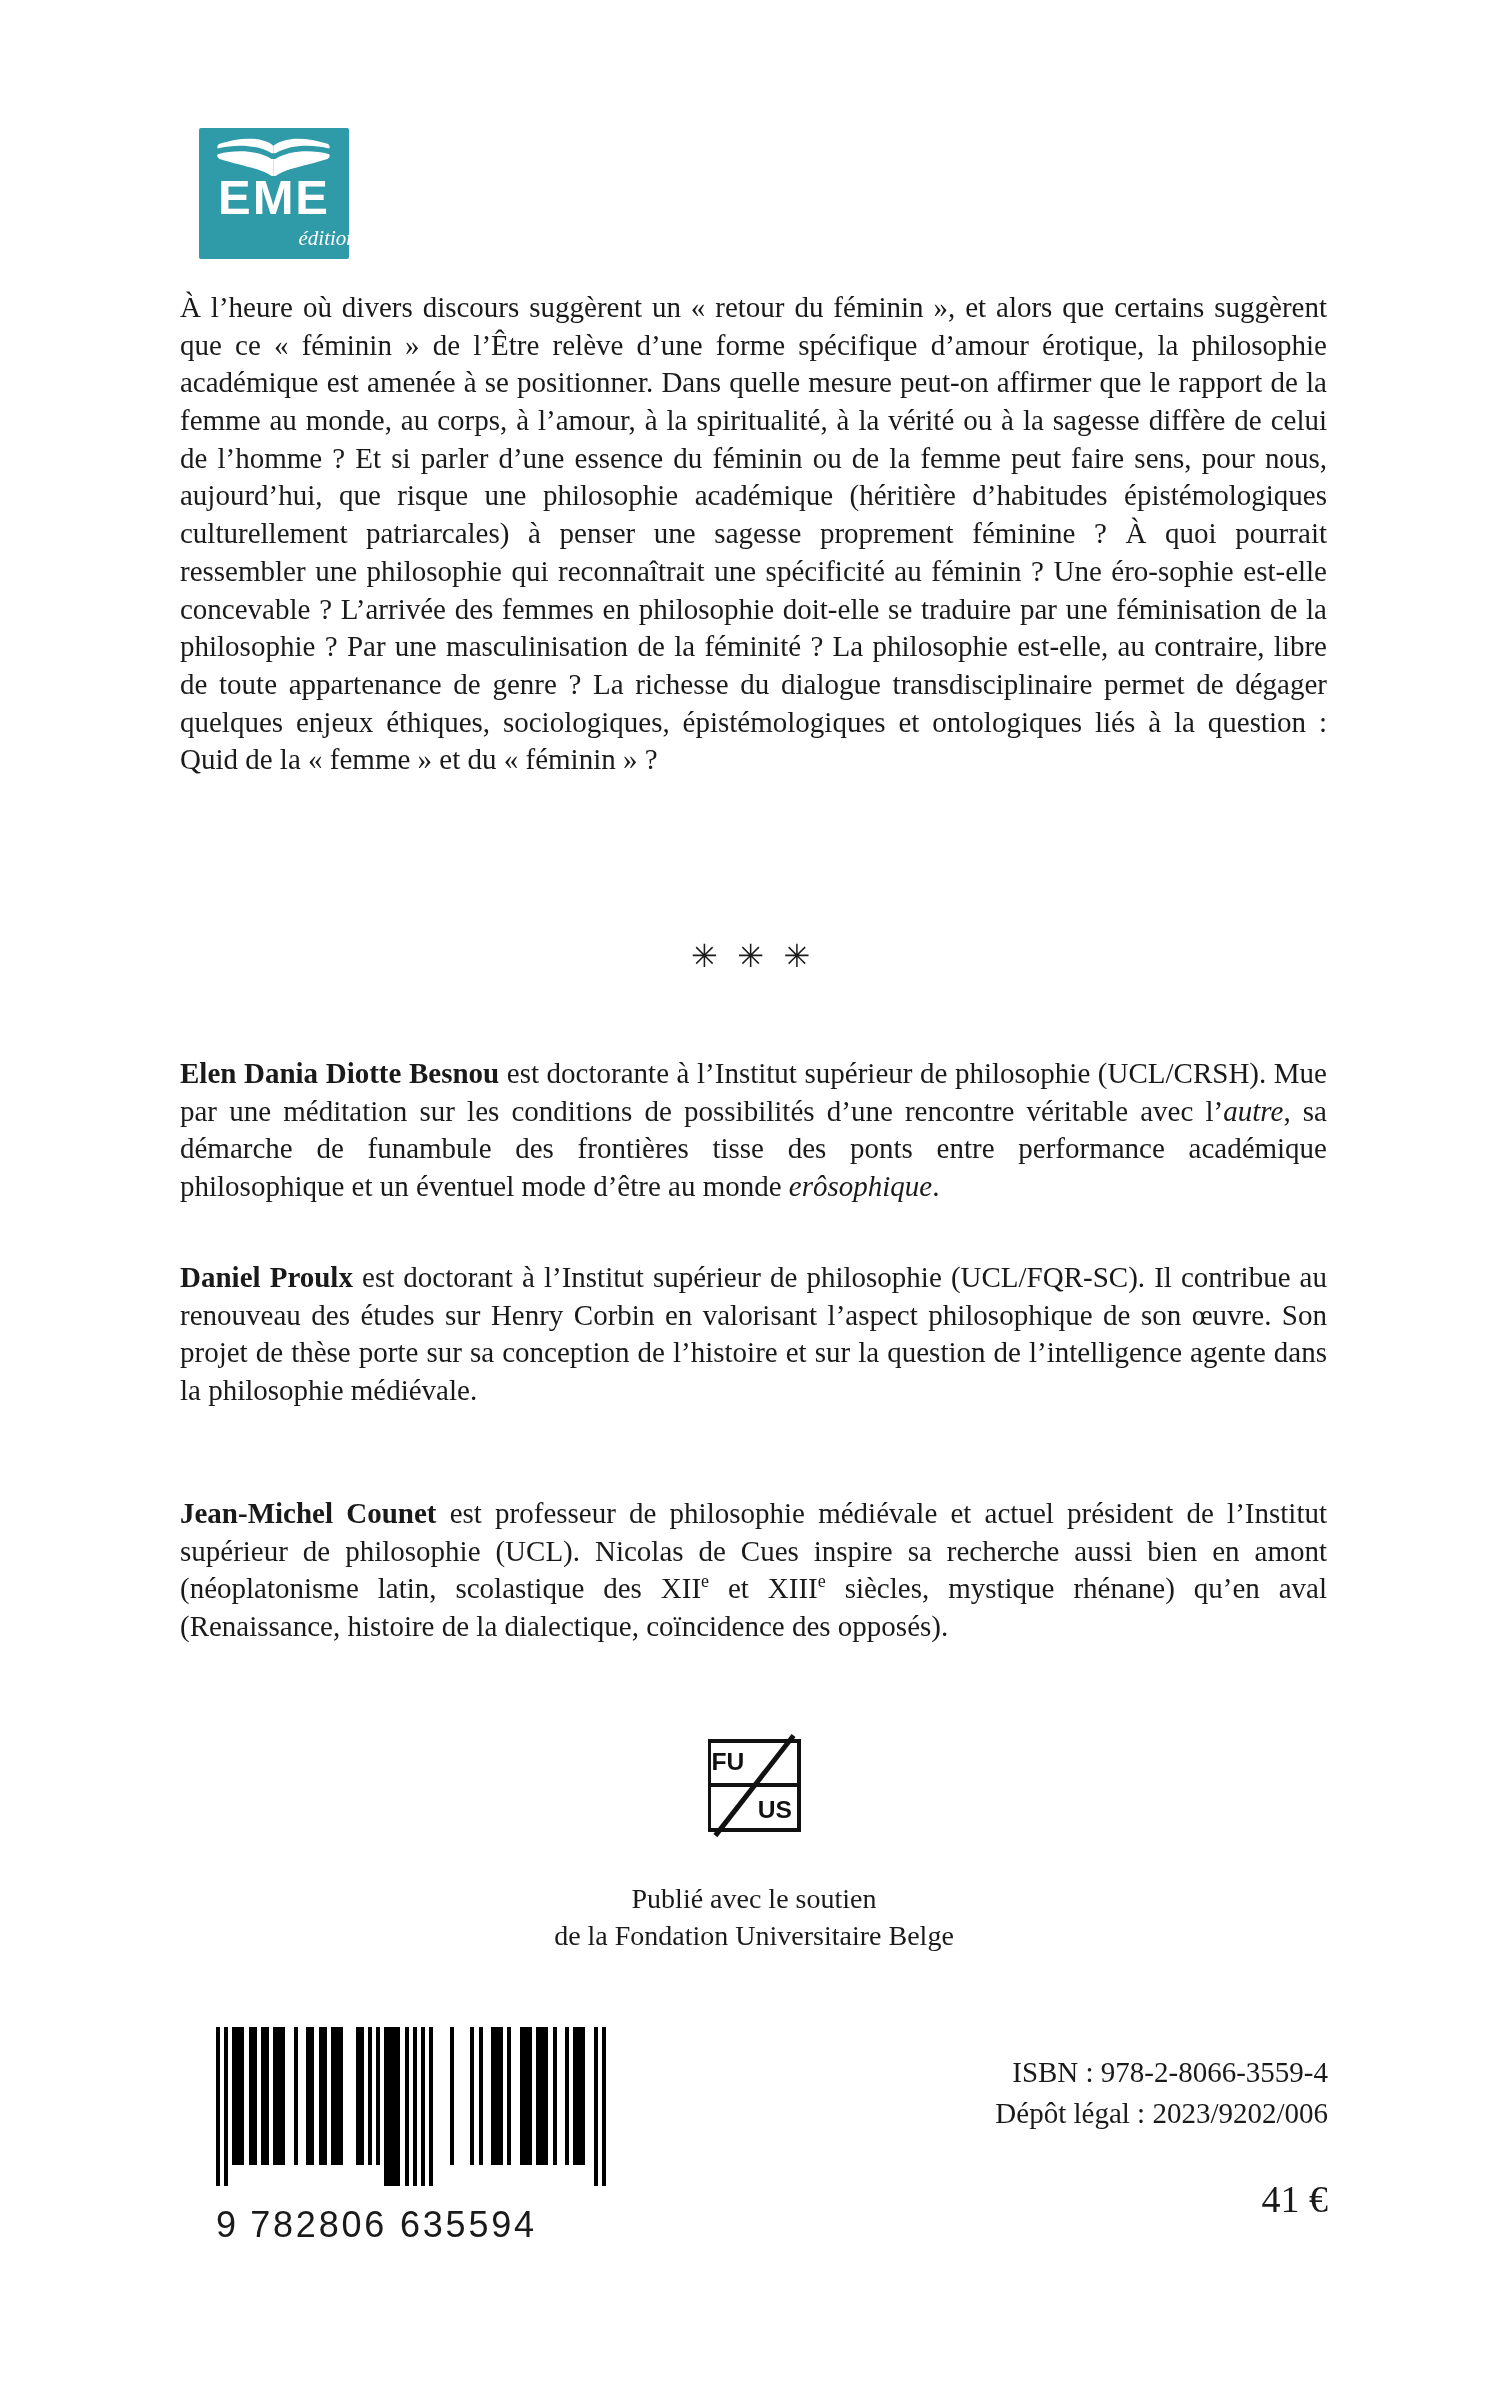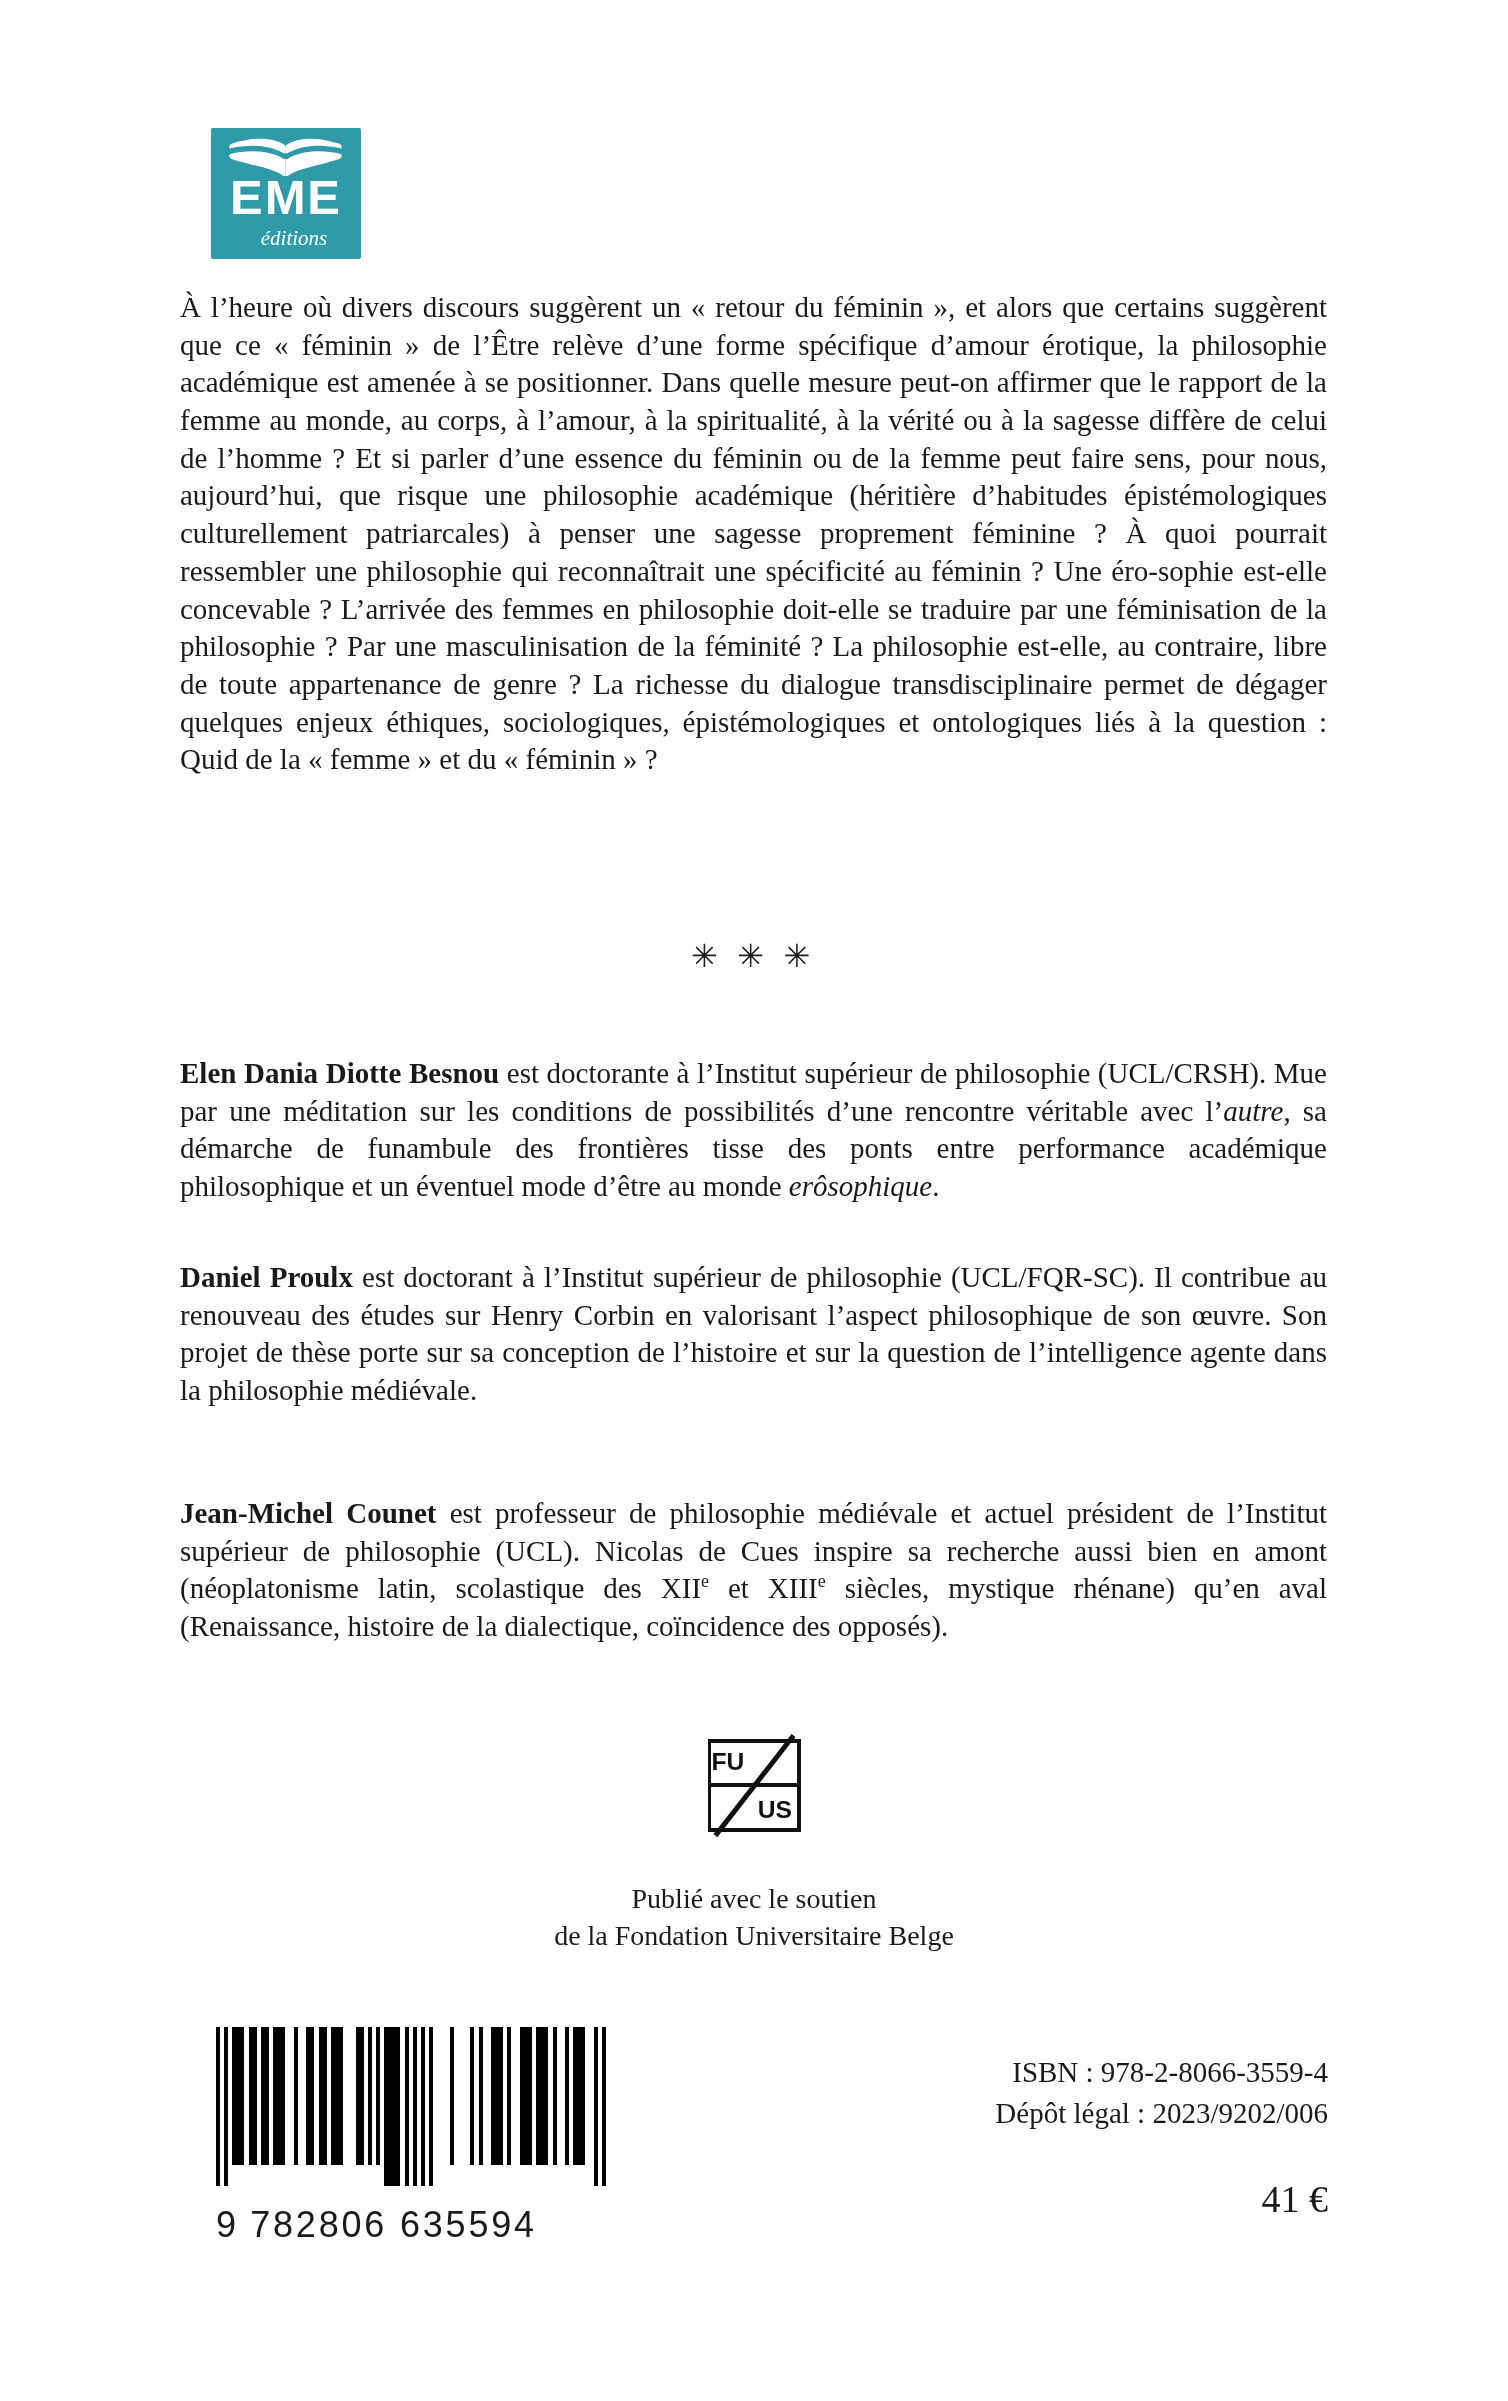--- a/index.html
+++ b/index.html
@@ -18,21 +18,21 @@
   .page {
     position: absolute;
     left: 0; top: 0;
     width: 1508px;
     height: 2402px;
   }
 
   
   .logo-block {
     position: absolute;
-    left: 192px;
+    left: 180px;
     top: 128px;
     width: 151px;
     height: 132px;
     padding-left: 19px;
   }
   .logo-box {
     width: 150px;
     height: 131px;
     background: #ffffff;
     border: 0;
@@ -56,21 +56,21 @@
     font-size: 49px;
     letter-spacing: 1.9px;
     color: #ffffff;
     line-height: 1;
   }
   .logo-sub {
     position: absolute;
     left: 0;
     top: 98px;
     width: 166px;
-    text-align: center;
+    text-align: right;
     font-family: "Liberation Serif", serif;
     font-style: italic;
     font-size: 21px;
     color: #ffffff;
   }
   .logo-bg {
     position: absolute;
     left: 0; top: 0;
     width: 150px; height: 131px;
     background: #2f9aa8;

